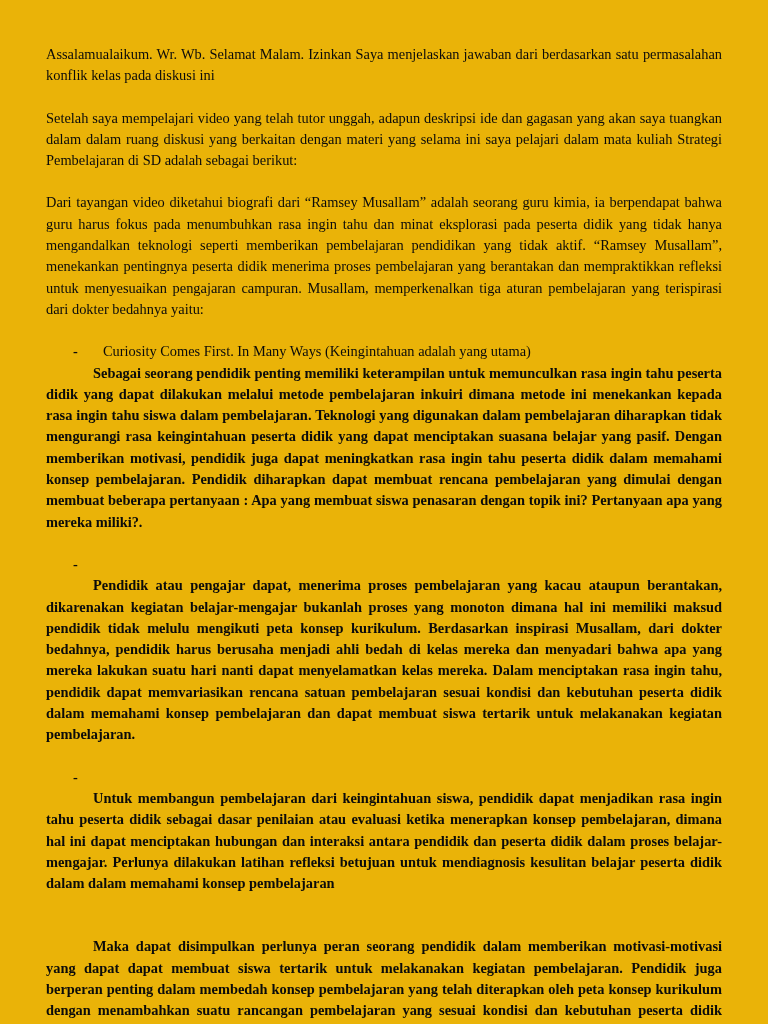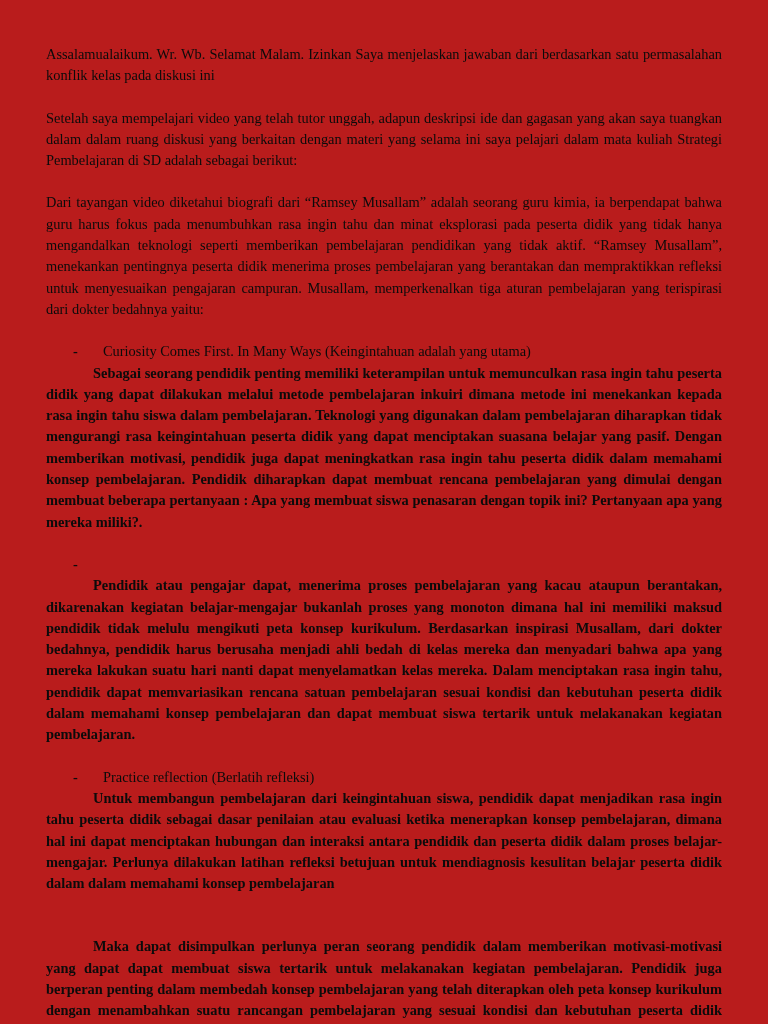--- a/index.html
+++ b/index.html
@@ -11,21 +11,21 @@
     width: 768px;
     height: 1024px;
     font-family: "Liberation Serif", "DejaVu Serif", serif;
     color: #0b0b0b;
     -webkit-font-smoothing: antialiased;
   }
   .page {
     position: relative;
     width: 768px;
     height: 1024px;
-    background: #b91c1c;
+    background: #eab308;
     box-sizing: border-box;
     padding: 44px 46px 12px 46px;
     overflow: hidden;
   }
   .doc {
     width: 676px;
   }
   p.para {
     margin: 0;
     font-size: 14.4px;
@@ -91,21 +91,20 @@
 
     <div class="bullet-row">
       <span class="bullet-dash">-</span>
     </div>
     <p class="para indent">Pendidik atau pengajar dapat, menerima proses pembelajaran yang kacau ataupun berantakan, dikarenakan kegiatan belajar-mengajar bukanlah proses yang monoton dimana hal ini memiliki maksud pendidik tidak melulu mengikuti peta konsep kurikulum. Berdasarkan inspirasi Musallam, dari dokter bedahnya, pendidik  harus berusaha menjadi ahli bedah di kelas mereka dan menyadari bahwa apa yang mereka lakukan suatu hari nanti dapat menyelamatkan kelas mereka. Dalam menciptakan rasa ingin tahu, pendidik dapat memvariasikan rencana satuan pembelajaran sesuai kondisi dan kebutuhan peserta didik dalam memahami konsep pembelajaran dan dapat membuat siswa tertarik untuk melakanakan kegiatan pembelajaran.</p>
 
     <div class="gap"></div>
 
     <div class="bullet-row">
       <span class="bullet-dash">-</span>
-      <span class="bullet-heading">Practice reflection (Berlatih refleksi)</span>
     </div>
     <p class="para indent">Untuk membangun pembelajaran dari keingintahuan siswa, pendidik dapat menjadikan rasa ingin tahu peserta didik sebagai dasar penilaian atau evaluasi ketika menerapkan konsep pembelajaran, dimana hal ini dapat menciptakan hubungan dan interaksi antara pendidik dan peserta didik dalam proses belajar-mengajar. Perlunya dilakukan latihan refleksi betujuan untuk mendiagnosis kesulitan belajar peserta didik dalam dalam memahami konsep pembelajaran</p>
 
     <div class="gap"></div>
     <div class="gap"></div>
 
     <p class="para indent">Maka dapat disimpulkan perlunya peran seorang pendidik dalam memberikan motivasi-motivasi yang dapat dapat membuat siswa tertarik untuk melakanakan kegiatan pembelajaran. Pendidik juga berperan penting dalam membedah konsep pembelajaran yang telah diterapkan oleh peta konsep kurikulum dengan menambahkan suatu rancangan pembelajaran yang sesuai kondisi dan kebutuhan peserta didik dalam pembelajaran secara relevan, dimana hal ini bertujuan untuk menimbulkan rasa ingin tahu siswa yang berperan sebagai pilar utama pada efektifitas suatu konsep pembelajaran. Pendidik juga diharapkan mampu menginspirasi pembelajaran, bukan hanya sekedar menyampaikan informasi kepada siswa.</p>
 
   </div>
 </div>

